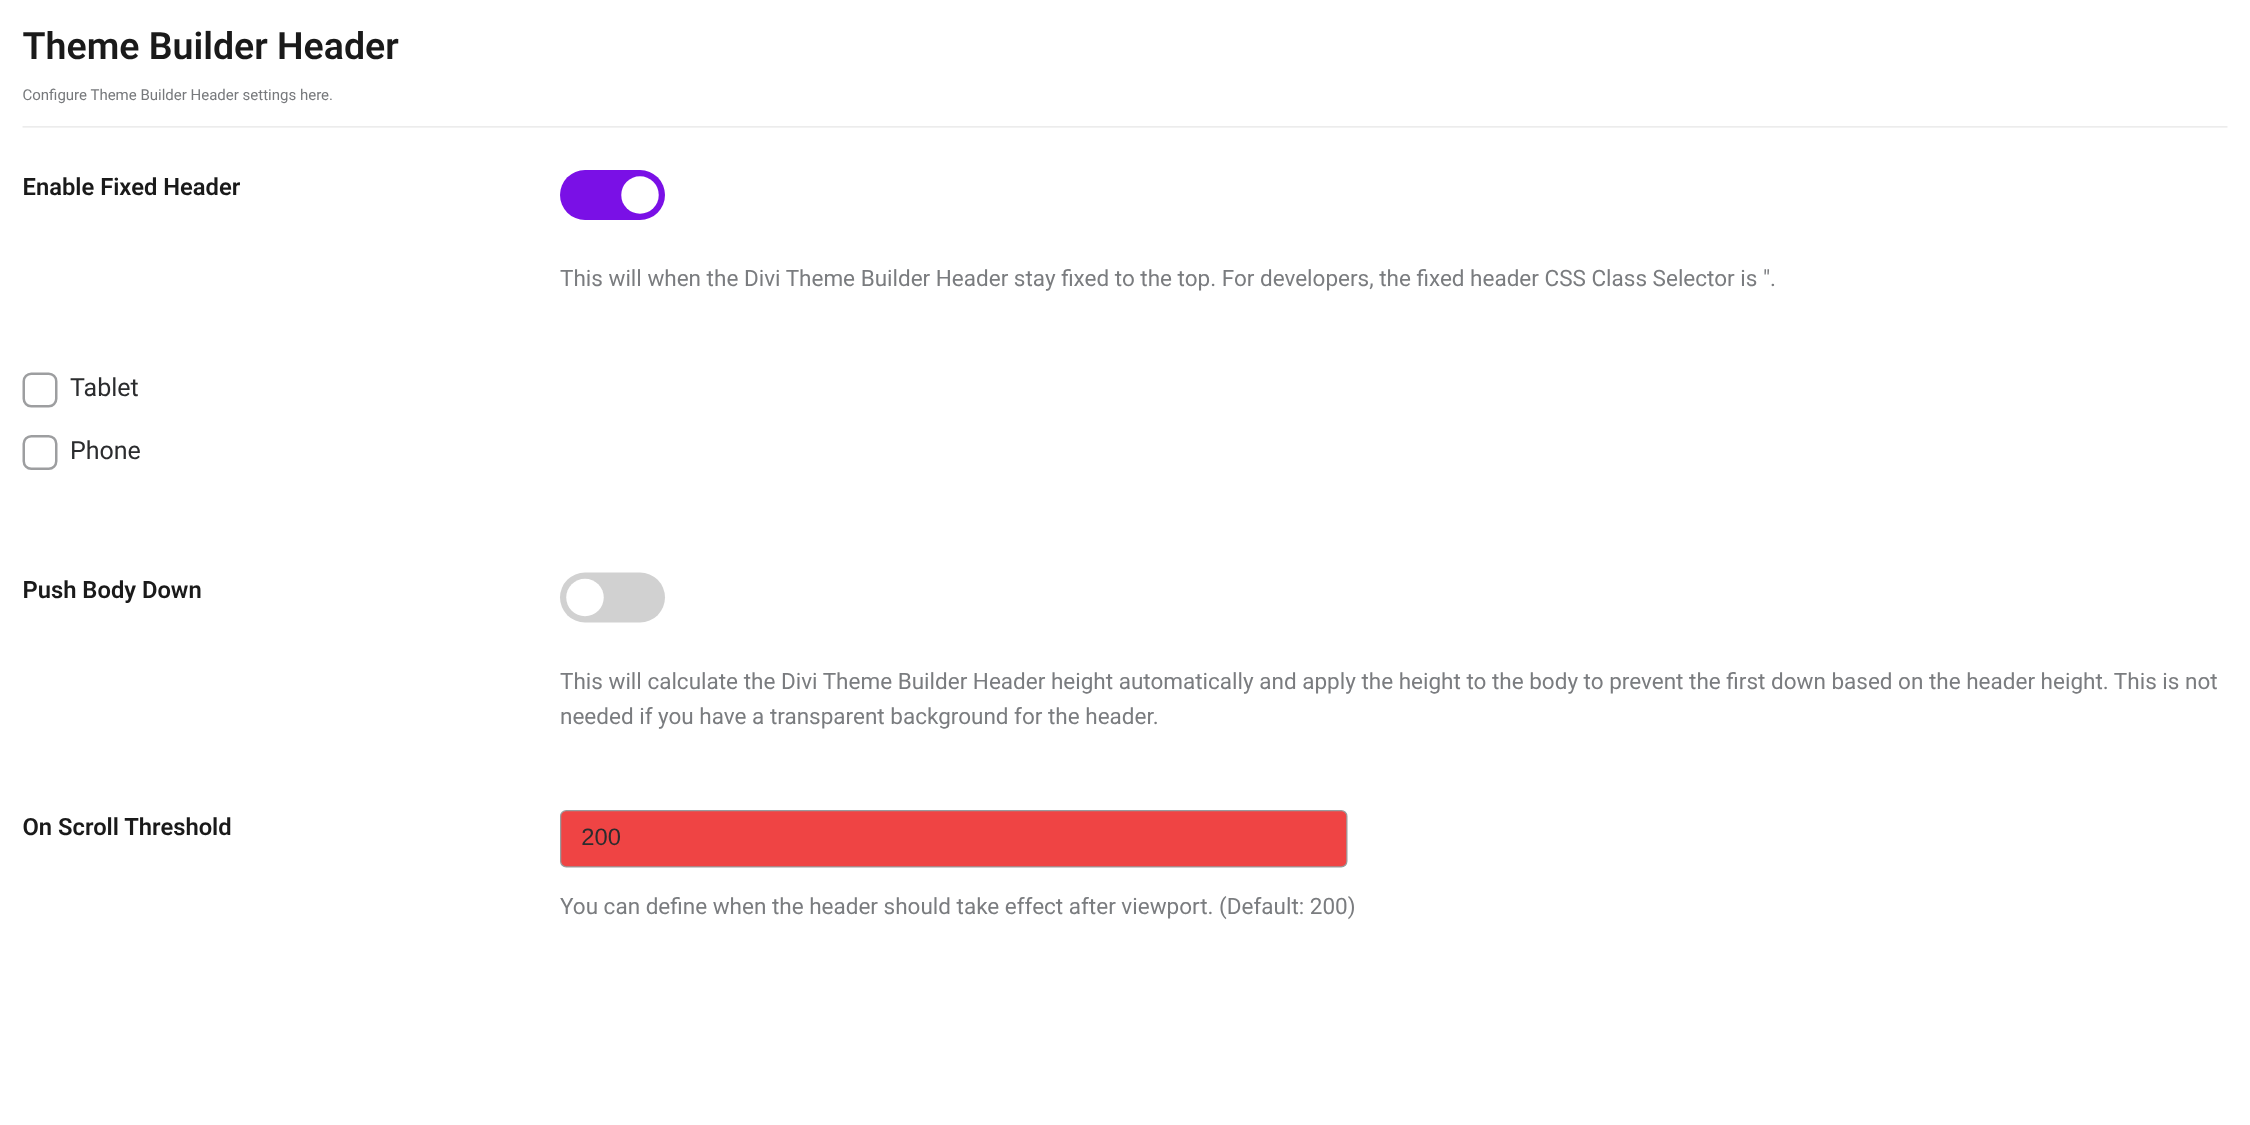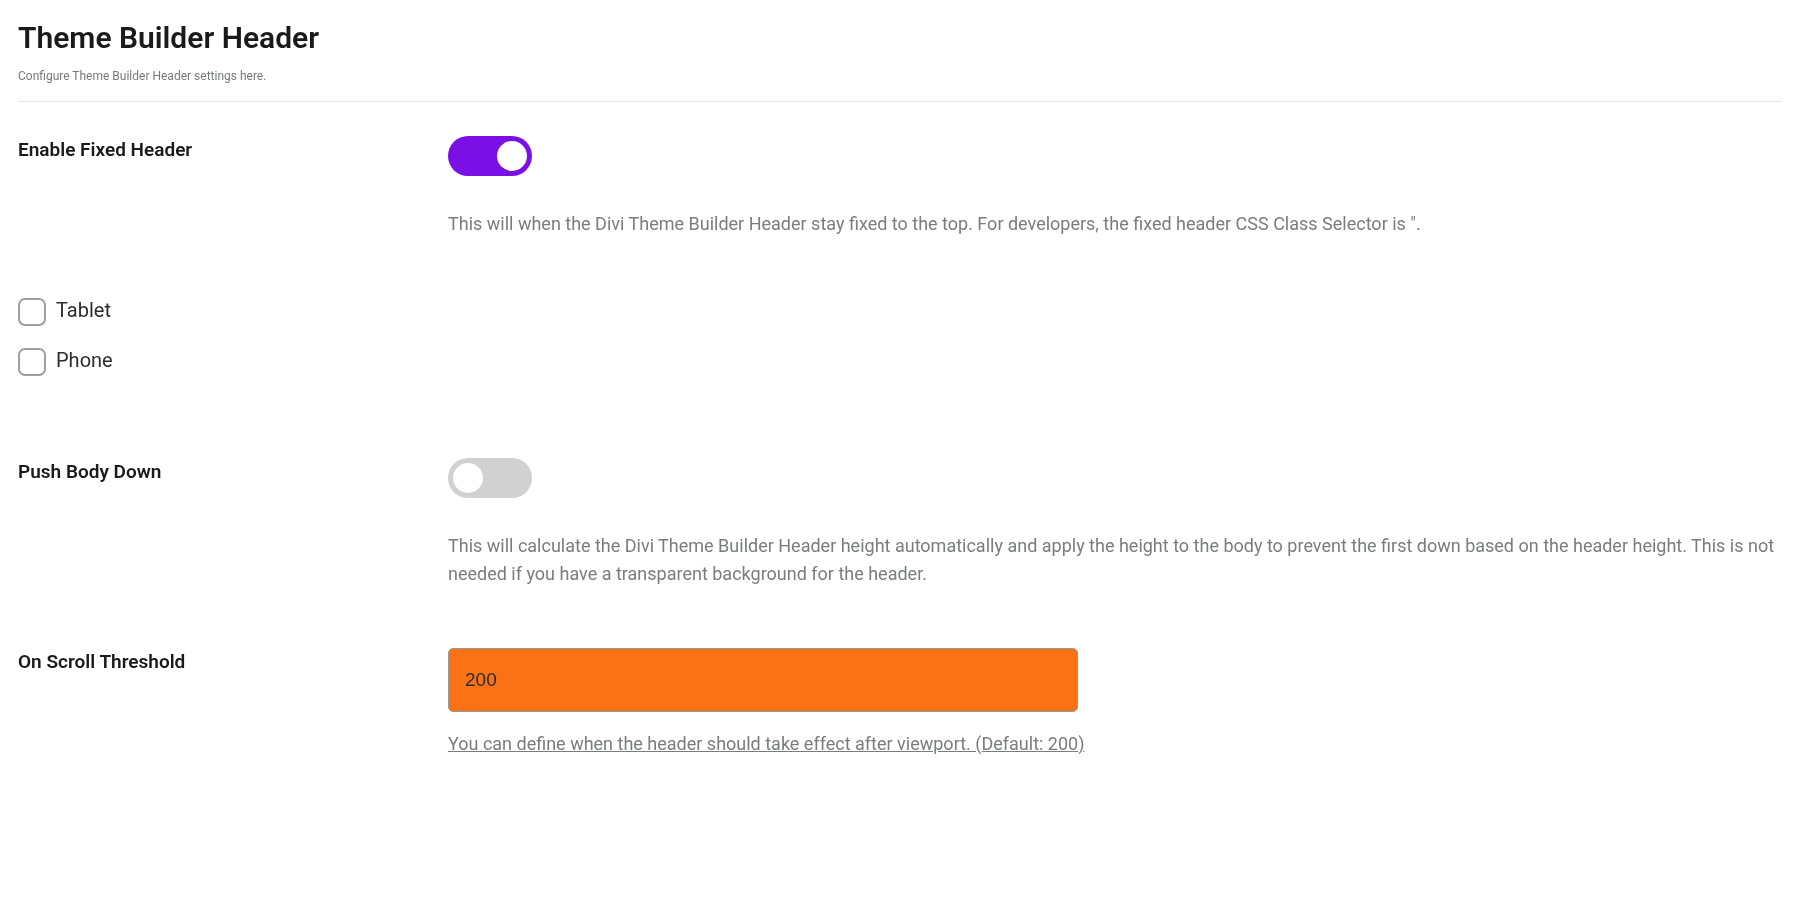--- a/index.html
+++ b/index.html
@@ -99,31 +99,30 @@
     .checkbox-label {
       font-size: 20px;
       color: #2b2c2e;
     }
     .setting-control .setting-description.tight {
       margin-top: 10px;
     }
     
     .text-input {
       width: 630px;
-      height: 64px;
+      height: 46px;
       border: 1px solid #999a9c;
       border-radius: 5px;
       padding: 0 16px;
       font-size: 19px;
       color: #2b2c2e;
-      background: #f97316;
+      background: #ef4444;
     }
     .setting-control .setting-description.input-desc {
       margin-top: 18px;
-      text-decoration: underline;
     }
   </style>
 </head>
 <body>
 
 <h1 class="page-title">Theme Builder Header</h1>
 <p class="page-subtitle">Configure Theme Builder Header settings here.</p>
 <hr class="header-divider">
 
 <div class="setting-row">

